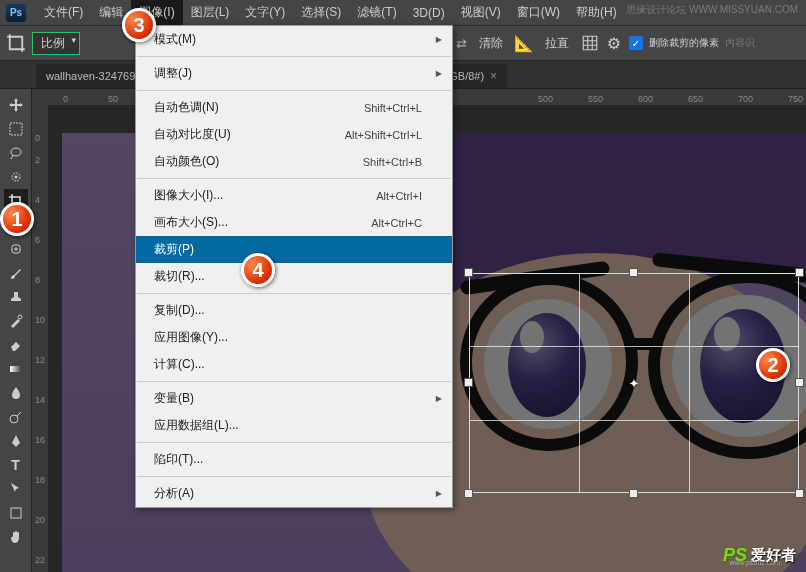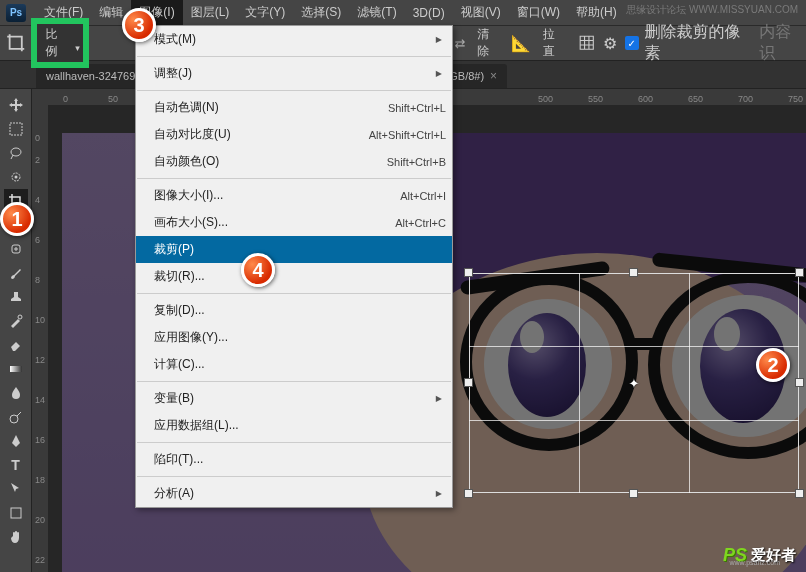--- a/index.html
+++ b/index.html
@@ -5,27 +5,27 @@
 * { margin: 0; padding: 0; box-sizing: border-box; font-family: "Microsoft YaHei", sans-serif; }
 body { width: 806px; height: 572px; background: #323232; overflow: hidden; position: relative; }
 
 .menubar { height: 25px; background: #454545; display: flex; align-items: center; padding-left: 6px; }
 .ps-logo { width: 20px; height: 18px; background: linear-gradient(#1b3a5a,#0a2035); border-radius: 3px; display: flex; align-items: center; justify-content: center; color: #7fc4ff; font-size: 10px; font-weight: bold; margin-right: 10px; }
 .menu-item { color: #ccc; font-size: 12px; padding: 4px 8px; cursor: pointer; }
 .menu-item.active { background: #1a1a1a; }
 
 .optbar { height: 36px; background: #454545; border-top: 1px solid #2a2a2a; border-bottom: 1px solid #222; display: flex; align-items: center; padding-left: 6px; gap: 6px; }
 .opt-crop { width: 20px; height: 20px; display: flex; align-items: center; justify-content: center; }
-.opt-dd { background: #333; border: 6px solid #22c55e; color: #ccc; font-size: 12px; padding: 2px 14px 2px 8px; position: relative; }
+.opt-dd { background: #333; border: 1px solid #22c55e; color: #ccc; font-size: 12px; padding: 2px 14px 2px 8px; position: relative; }
 .opt-dd::after { content: "▾"; position: absolute; right: 3px; font-size: 9px; }
 .opt-swap { color: #aaa; font-size: 13px; }
 .opt-btn { color: #ccc; font-size: 12px; padding: 2px 6px; }
 .opt-icon { width: 18px; height: 18px; display: flex; align-items: center; justify-content: center; color: #ccc; }
 .opt-check { width: 14px; height: 14px; background: #1473e6; border-radius: 2px; display: flex; align-items: center; justify-content: center; color: #fff; font-size: 10px; }
-.opt-label { color: #ccc; font-size: 16px; }
+.opt-label { color: #ccc; font-size: 10px; }
 .opt-spacer { width: 364px; }
 
 .tabbar { height: 28px; background: #323232; border-bottom: 1px solid #222; display: flex; align-items: flex-end; padding-left: 36px; }
 .doc-tab { background: #262626; color: #bbb; font-size: 11px; padding: 5px 10px; display: flex; align-items: center; gap: 6px; border-top-left-radius: 3px; border-top-right-radius: 3px; }
 .tab-close { color: #888; font-size: 12px; }
 
 .workspace { position: absolute; left: 0; right: 0; top: 89px; bottom: 0; display: flex; }
 .toolbar { width: 32px; background: #454545; border-right: 1px solid #222; display: flex; flex-direction: column; align-items: center; padding-top: 4px; gap: 1px; }
 .toolbar .tool { width: 24px; height: 23px; display: flex; align-items: center; justify-content: center; color: #ccc; position: relative; cursor: pointer; }
 .toolbar .tool.sel { background: #1d1d1d; }
@@ -67,21 +67,21 @@
 .crop-grid { position: absolute; background: rgba(255,255,255,0.7); }
 .gv1 { top:0; bottom:0; left:33.3%; width:1px; } .gv2 { top:0; bottom:0; left:66.6%; width:1px; }
 .gh1 { left:0; right:0; top:33.3%; height:1px; } .gh2 { left:0; right:0; top:66.6%; height:1px; }
 .handle { position: absolute; width: 9px; height: 9px; background: #eee; border: 1px solid #555; }
 .h-tl{top:-5px;left:-5px}.h-tr{top:-5px;right:-5px}.h-bl{bottom:-5px;left:-5px}.h-br{bottom:-5px;right:-5px}
 .h-t{top:-5px;left:50%;margin-left:-5px}.h-b{bottom:-5px;left:50%;margin-left:-5px}
 .h-l{left:-5px;top:50%;margin-top:-5px}.h-r{right:-5px;top:50%;margin-top:-5px}
 .center-x { position: absolute; top: 50%; left: 50%; transform: translate(-50%,-50%); color: #fff; font-size: 13px; text-shadow: 0 0 2px #000; }
 
 .dropdown { position: absolute; top: 25px; left: 135px; width: 318px; background: #f0f0f0; border: 1px solid #999; box-shadow: 2px 2px 6px rgba(0,0,0,0.4); z-index: 100; }
-.dd-row { display: flex; align-items: center; font-size: 12px; padding: 5px 6px 5px 18px; color: #222; position: relative; }
+.dd-row { display: flex; align-items: center; font-size: 12px; padding: 5px 30px 5px 18px; color: #222; position: relative; }
 .dd-row.sel { background: #0369a1; color: #fff; }
 .dd-row.has-sub::after { content: "▶"; position: absolute; right: 10px; font-size: 8px; color: #555; }
 .dd-sc { margin-left: auto; color: #444; font-size: 11px; }
 .dd-sep { height: 1px; background: #ccc; margin: 3px 1px; }
 
 .badge { position: absolute; width: 34px; height: 34px; border-radius: 50%; background: radial-gradient(circle at 30% 30%, #ff8a4a, #d82a00 70%); border: 3px solid #fff; color: #fff; font-weight: bold; font-size: 20px; display: flex; align-items: center; justify-content: center; box-shadow: 1px 1px 4px rgba(0,0,0,0.6); z-index: 200; }
 .b1{top:202px;left:0}.b2{top:348px;left:756px}.b3{top:8px;left:122px}.b4{top:253px;left:241px;z-index:210}
 
 .wm-top { position: absolute; top: 3px; right: 8px; color: #7a7a7a; font-size: 10px; z-index: 50; }
 .wm-bot { position: absolute; bottom: 6px; right: 10px; z-index: 50; display: flex; align-items: center; gap: 4px; }

